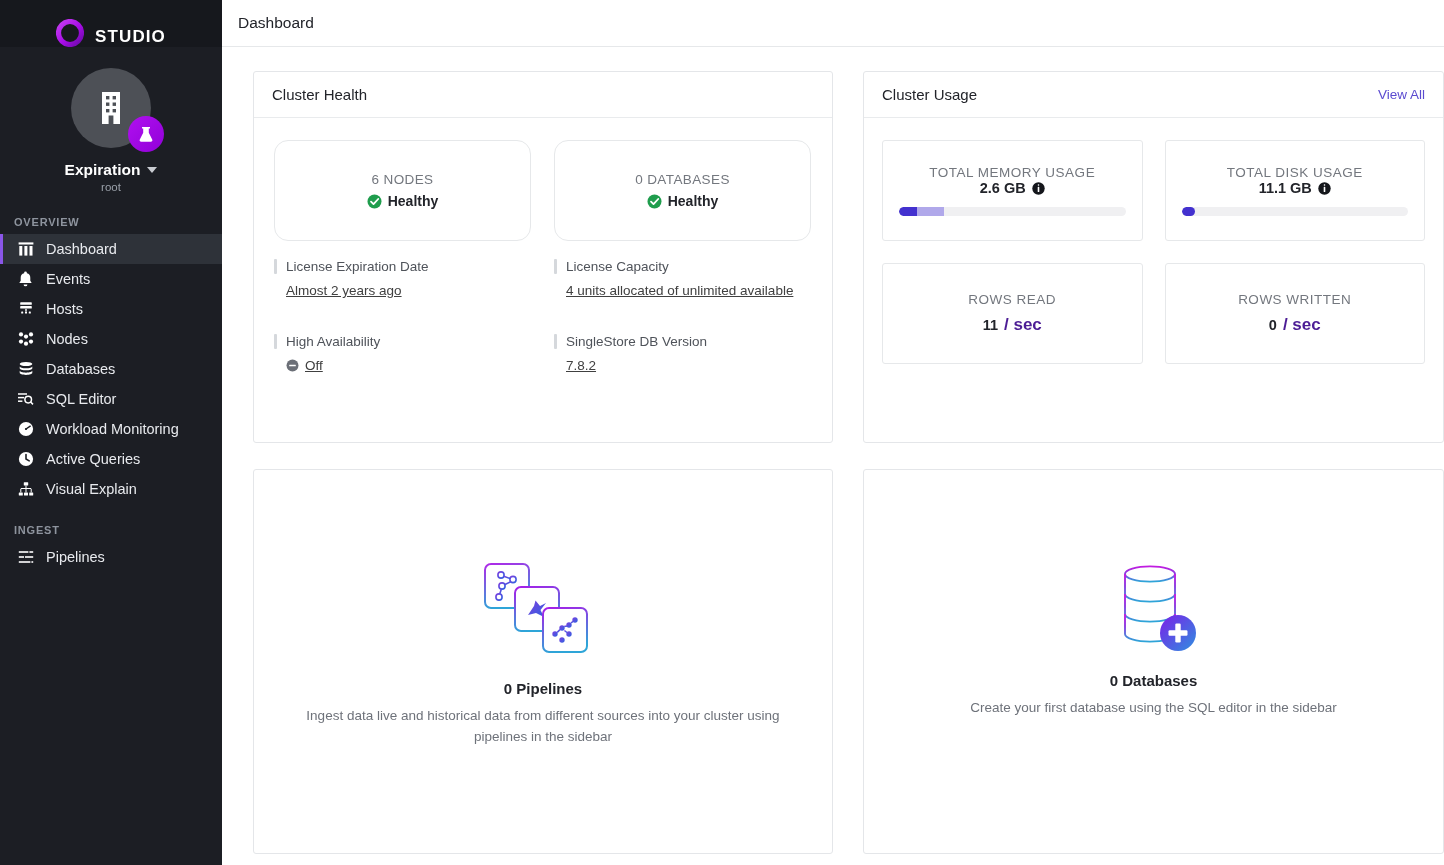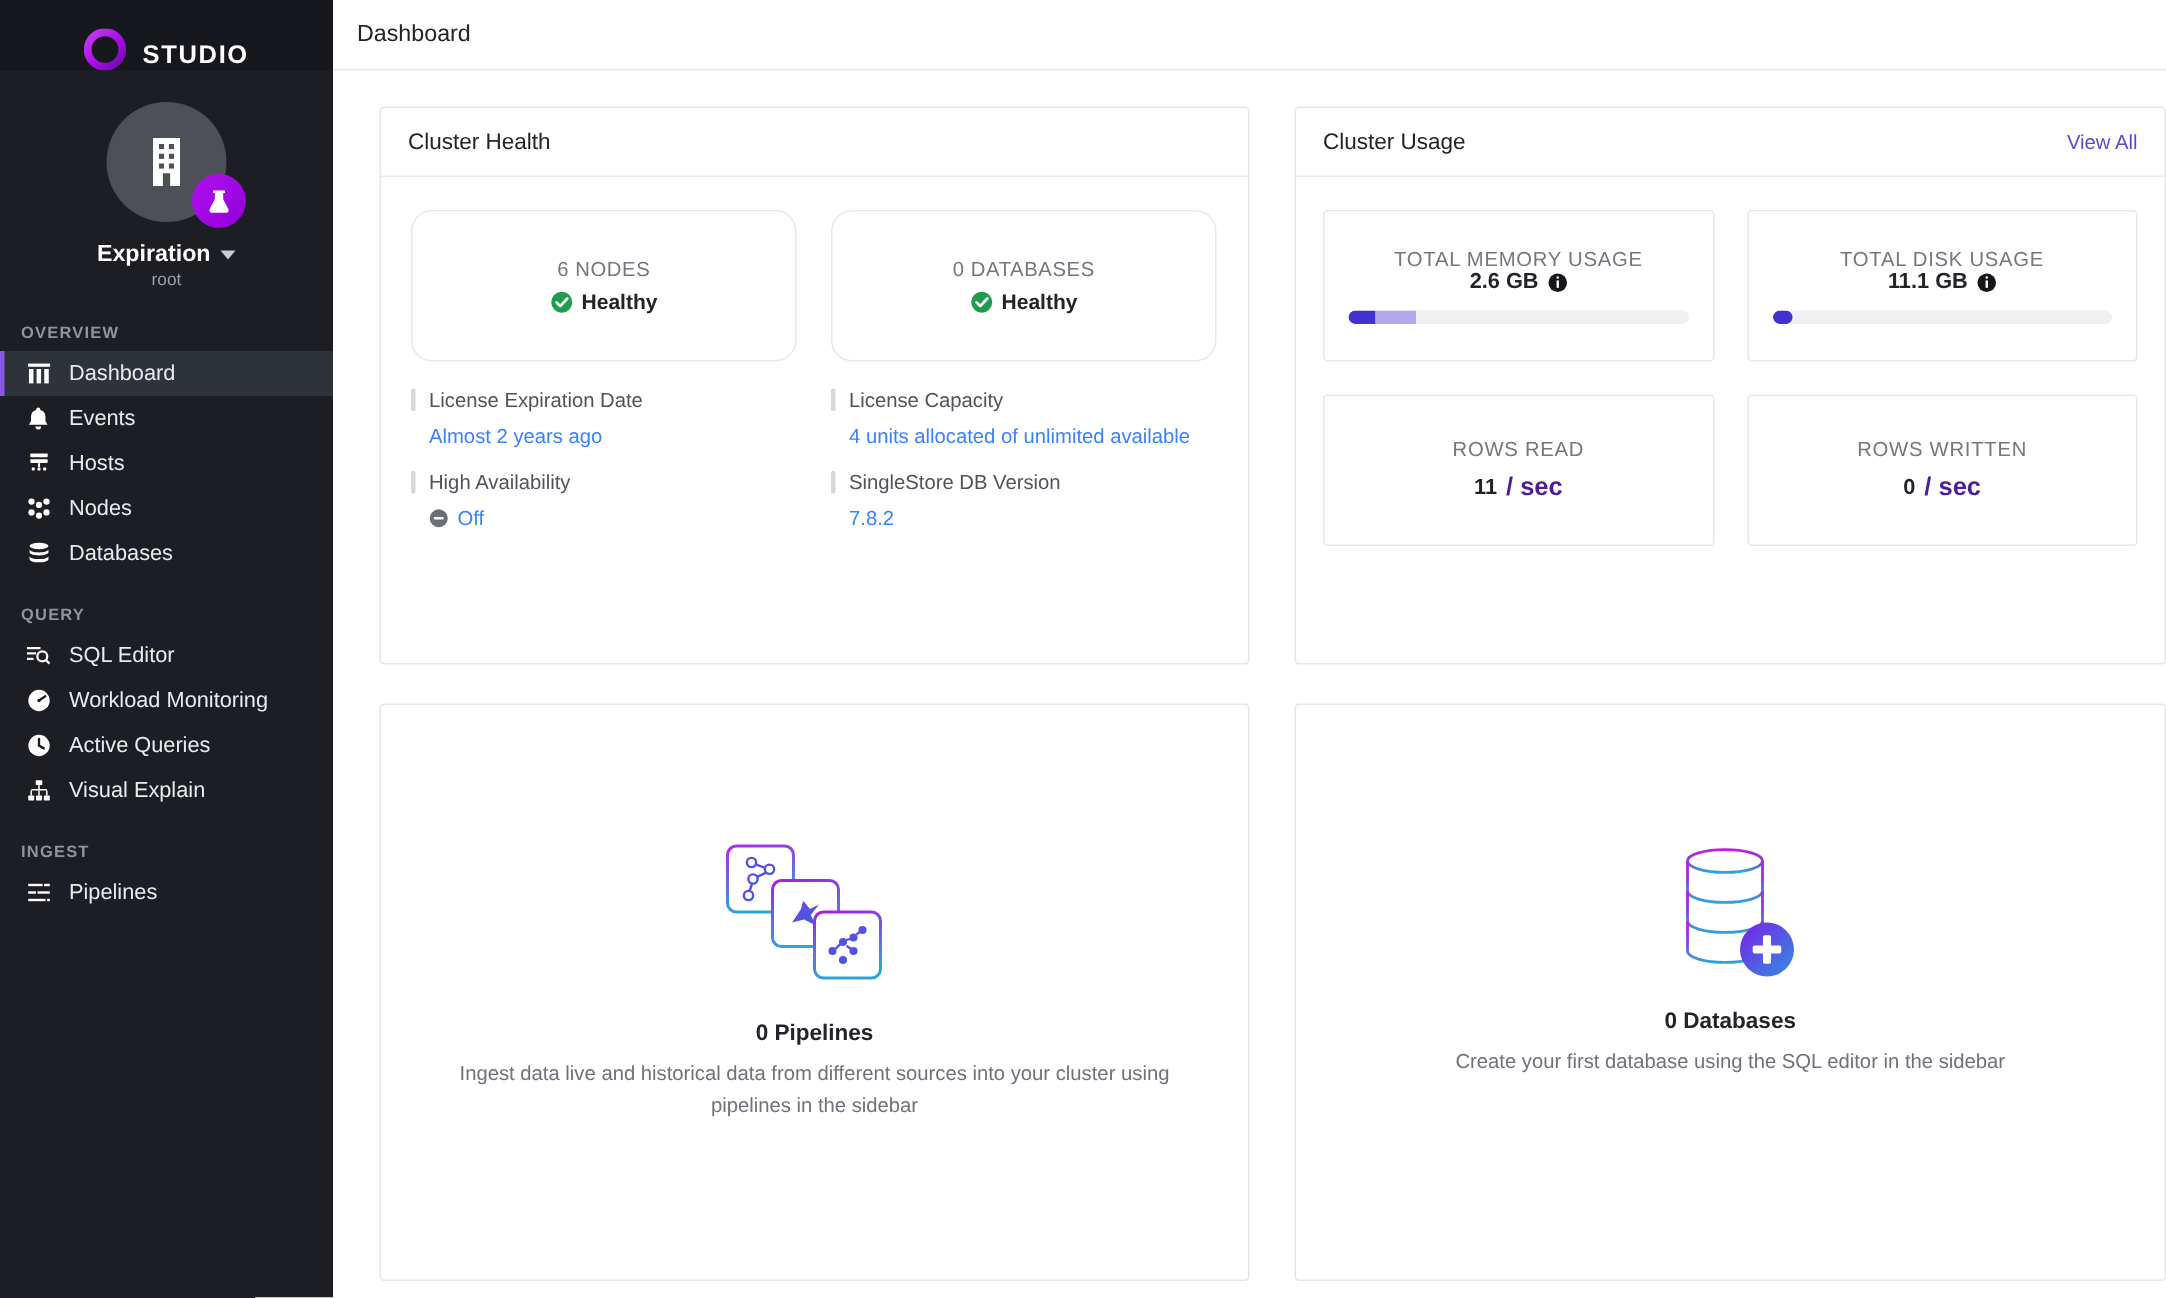--- a/index.html
+++ b/index.html
@@ -230,43 +230,44 @@
     font-size: 14px;
     font-weight: bold;
     color: #22242a;
   }
   .check-icon svg, .off-icon svg { display: block; }
 
   .kv-grid {
     margin-top: 18px;
     display: grid;
     grid-template-columns: 280px 1fr;
-    row-gap: 16px;
+    row-gap: 36px;
   }
   .kv { display: flex; flex-direction: column; gap: 9px; }
   .kv-label {
     display: flex;
     align-items: center;
     gap: 9px;
     font-size: 13.5px;
     color: #4f535a;
   }
   .kv-bar {
     display: inline-block;
     width: 3px; height: 15px;
     background: #d5d8dc;
     border-radius: 1px;
   }
   .kv-value {
     padding-left: 12px;
     font-size: 13.5px;
-    color: #3b82f6;
+    color: #404040;
     display: flex;
     align-items: center;
     gap: 6px;
+    text-decoration: underline;
   }
 
   
   .usage-card { width: 581px; height: 372px; }
   .usage-body { padding: 22px 18px 0 18px; }
   .usage-grid {
     display: grid;
     grid-template-columns: 1fr 1fr;
     gap: 22px;
     text-align: right;
@@ -448,21 +449,20 @@
         <span class="nav-icon">
           <svg width="16" height="16" viewBox="0 0 16 16" fill="#ffffff">
             <ellipse cx="8" cy="3" rx="6.3" ry="2.1"></ellipse>
             <path d="M1.7 5.2 c0 1.2 2.8 2.1 6.3 2.1 s6.3 -0.9 6.3 -2.1 v2 c0 1.2 -2.8 2.1 -6.3 2.1 s-6.3 -0.9 -6.3 -2.1z"></path>
             <path d="M1.7 9.6 c0 1.2 2.8 2.1 6.3 2.1 s6.3 -0.9 6.3 -2.1 v2.2 c0 1.2 -2.8 2.1 -6.3 2.1 s-6.3 -0.9 -6.3 -2.1z"></path>
           </svg>
         </span>
         <span>Databases</span>
       </a>
 
-      <div class="nav-section-label" style="padding-top:20px;">QUERY</div>
 
       <a class="nav-item">
         <span class="nav-icon">
           <svg width="17" height="16" viewBox="0 0 17 16" fill="none" stroke="#ffffff" stroke-width="1.5">
             <line x1="1" y1="3" x2="10" y2="3"></line>
             <line x1="1" y1="6.6" x2="7" y2="6.6"></line>
             <line x1="1" y1="10.2" x2="5.4" y2="10.2"></line>
             <circle cx="11.2" cy="8.6" r="3.3"></circle>
             <line x1="13.6" y1="11" x2="16" y2="13.4"></line>
           </svg>

